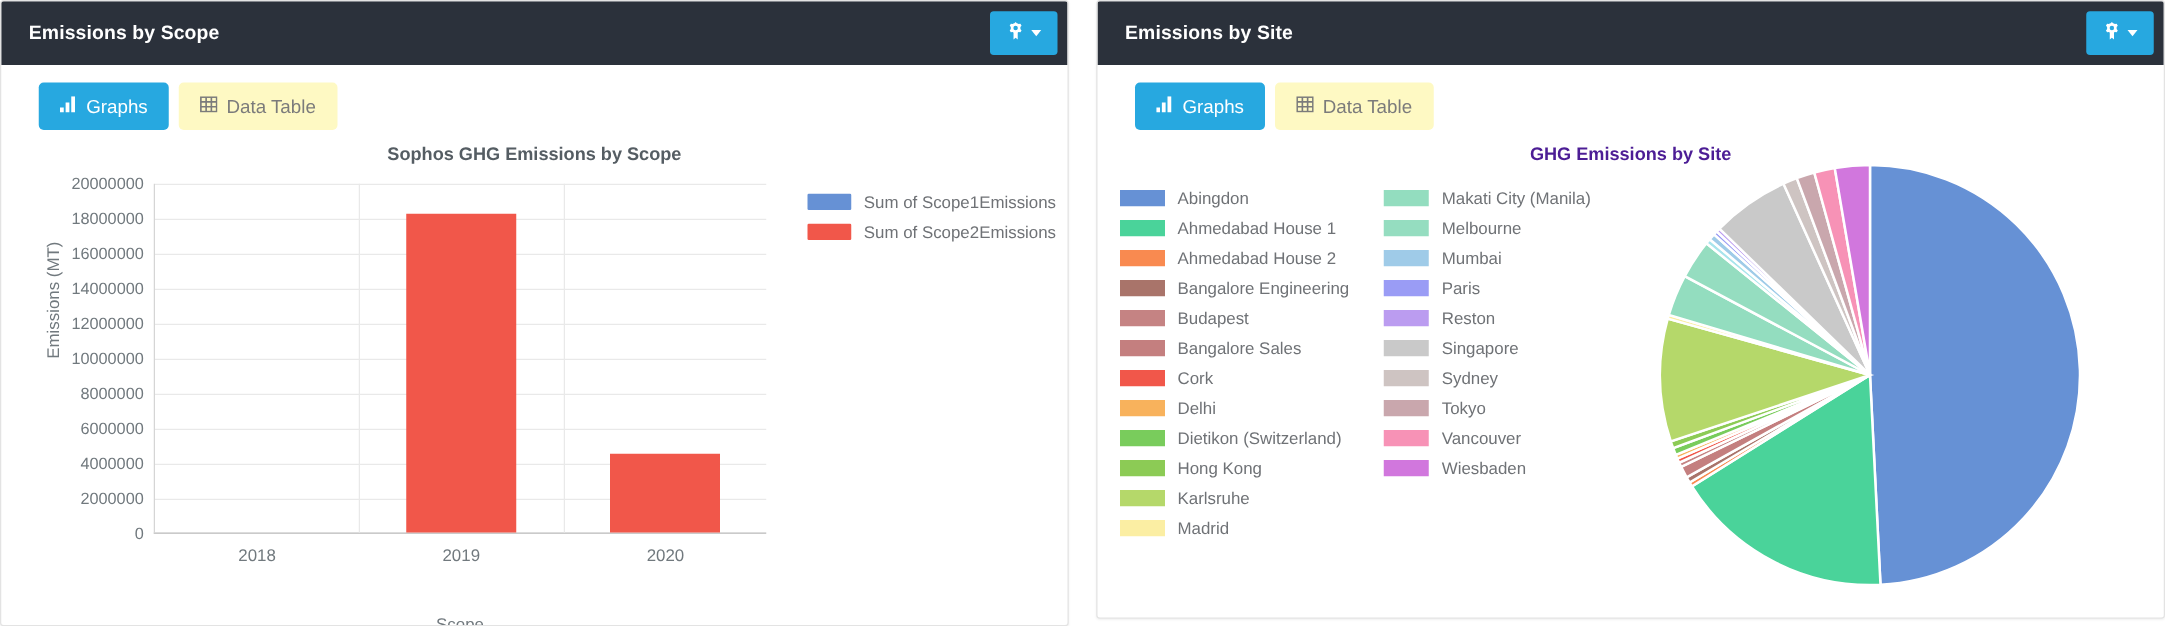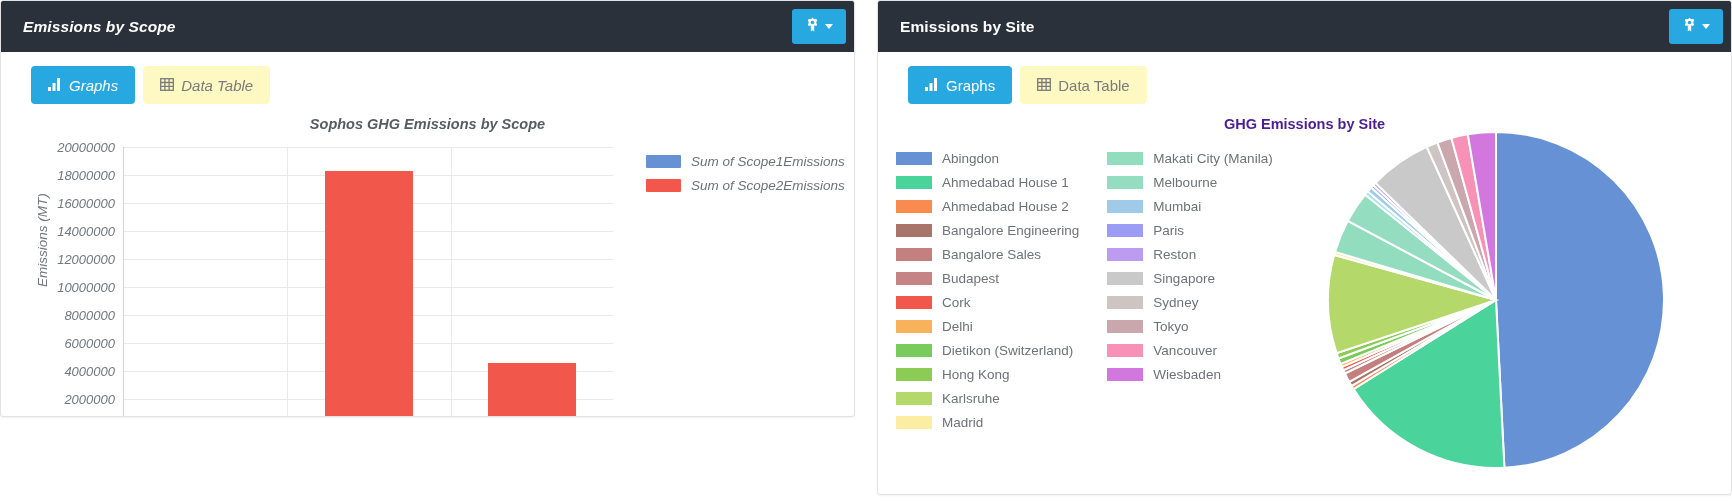--- a/index.html
+++ b/index.html
@@ -18,21 +18,21 @@
   }
   .panel {
     background: #ffffff;
     border: 1px solid #e3e3e3;
     border-radius: 3px;
     display: flex;
     flex-direction: column;
     box-shadow: 0 1px 2px rgba(0,0,0,0.06);
     overflow: hidden;
   }
-  .panel-left  { width: 855px; height: 417px; margin-left: 0px; font-style: italic; }
+  .panel-left  { width: 855px; height: 501px; margin-left: 0px; }
   .panel-right { width: 855px; height: 495px; }
 
   .panel-header {
     height: 51px;
     background: #2b313b;
     display: flex;
     align-items: center;
     justify-content: space-between;
     padding: 0 8px 0 22px;
     flex: 0 0 51px;
@@ -359,26 +359,26 @@
             </div>
             <div class="pie-legend-row">
               <span class="pie-legend-sw" style="background: rgb(249, 138, 80);"></span>
               <span class="pie-legend-label">Ahmedabad House 2</span>
             </div>
             <div class="pie-legend-row">
               <span class="pie-legend-sw" style="background: rgb(169, 116, 106);"></span>
               <span class="pie-legend-label">Bangalore Engineering</span>
             </div>
             <div class="pie-legend-row">
+              <span class="pie-legend-sw" style="background: rgb(197, 131, 131);"></span>
+              <span class="pie-legend-label">Budapest</span>
+            </div>
+            <div class="pie-legend-row">
               <span class="pie-legend-sw" style="background: rgb(196, 127, 127);"></span>
               <span class="pie-legend-label">Bangalore Sales</span>
-            </div>
-            <div class="pie-legend-row">
-              <span class="pie-legend-sw" style="background: rgb(197, 131, 131);"></span>
-              <span class="pie-legend-label">Budapest</span>
             </div>
             <div class="pie-legend-row">
               <span class="pie-legend-sw" style="background: rgb(241, 87, 74);"></span>
               <span class="pie-legend-label">Cork</span>
             </div>
             <div class="pie-legend-row">
               <span class="pie-legend-sw" style="background: rgb(248, 178, 92);"></span>
               <span class="pie-legend-label">Delhi</span>
             </div>
             <div class="pie-legend-row">

